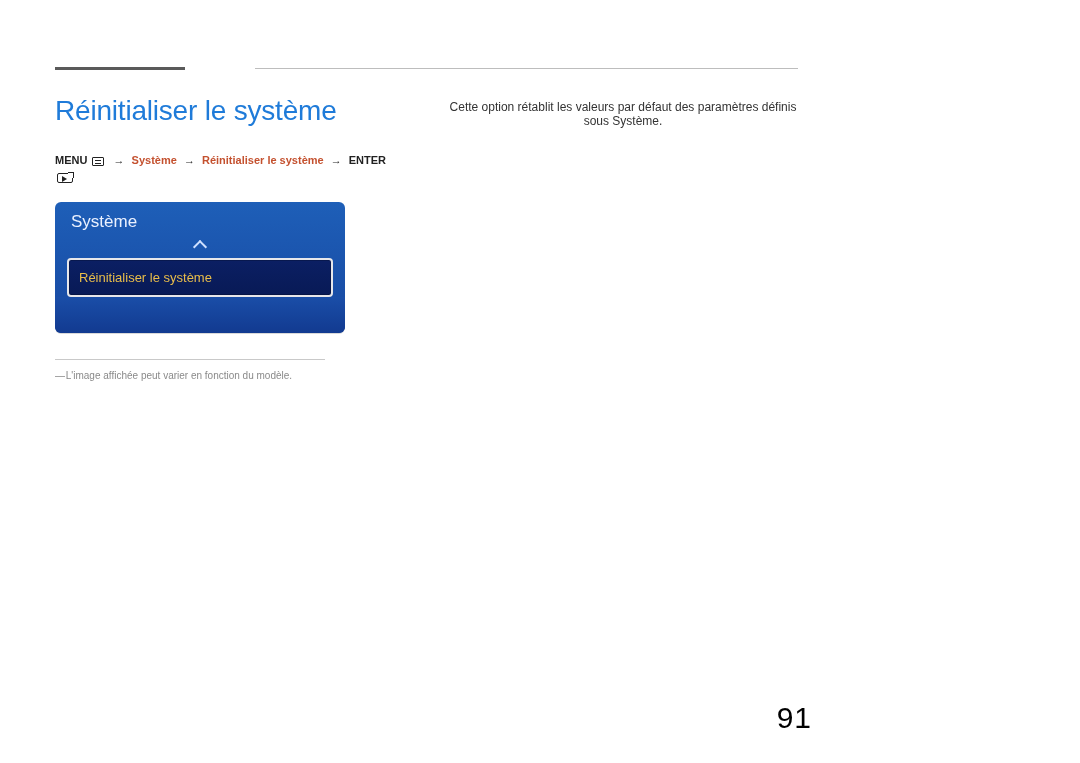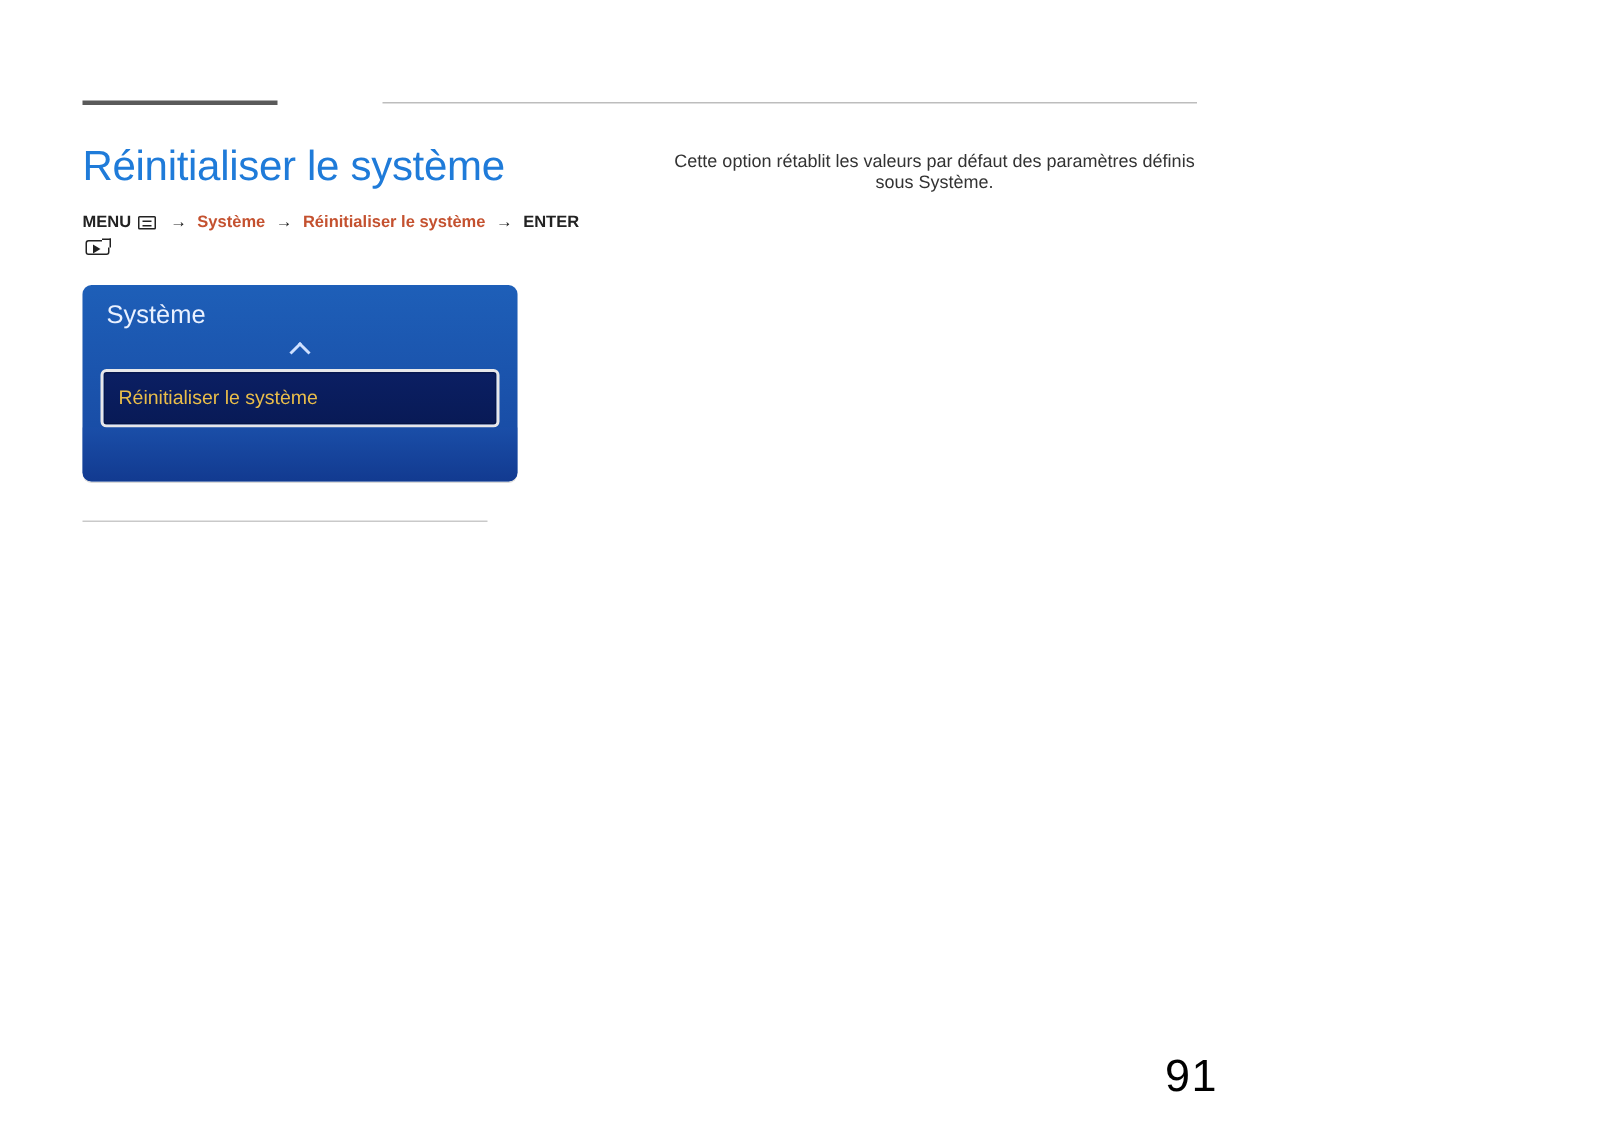--- a/index.html
+++ b/index.html
@@ -26,21 +26,21 @@
     left: 55px; top: 95px;
     width: 340px;
   }
   .heading {
     font-size: 28px;
     font-weight: 400;
     color: #1f7bd9;
     letter-spacing: -0.2px;
   }
   .breadcrumb {
-    margin-top: 14px;
+    margin-top: 26px;
     font-size: 11px;
     line-height: 1.4;
     color: #222;
   }
   .breadcrumb .bc-strong { font-weight: 700; color: #222; }
   .breadcrumb .bc-accent { font-weight: 700; color: #c4512f; }
   .breadcrumb .bc-icon { display: inline-block; vertical-align: -2px; margin: 0 2px; }
   .breadcrumb .bc-arrow { display: inline-block; margin: 0 4px; font-size: 11px; color: #222; }
 
   
@@ -197,20 +197,24 @@
     <div class="panel">
       <div class="panel-header">Système</div>
       <div class="panel-up"><span class="chev-up"></span></div>
       <div class="panel-row">
         <span class="panel-row-label">Réinitialiser le système</span>
       </div>
       <div class="panel-foot"></div>
     </div>
 
     <div class="footnote-sep"></div>
+    <div class="footnote">
+      <span class="footnote-dash">―</span>
+      <span>L'image affichée peut varier en fonction du modèle.</span>
+    </div>
   </div>
 
   <div class="right-col">
     <p class="body-text">Cette option rétablit les valeurs par défaut des paramètres définis sous Système.</p>
   </div>
 
   <div class="page-num">91</div>
 </div>
 
 </body></html>

